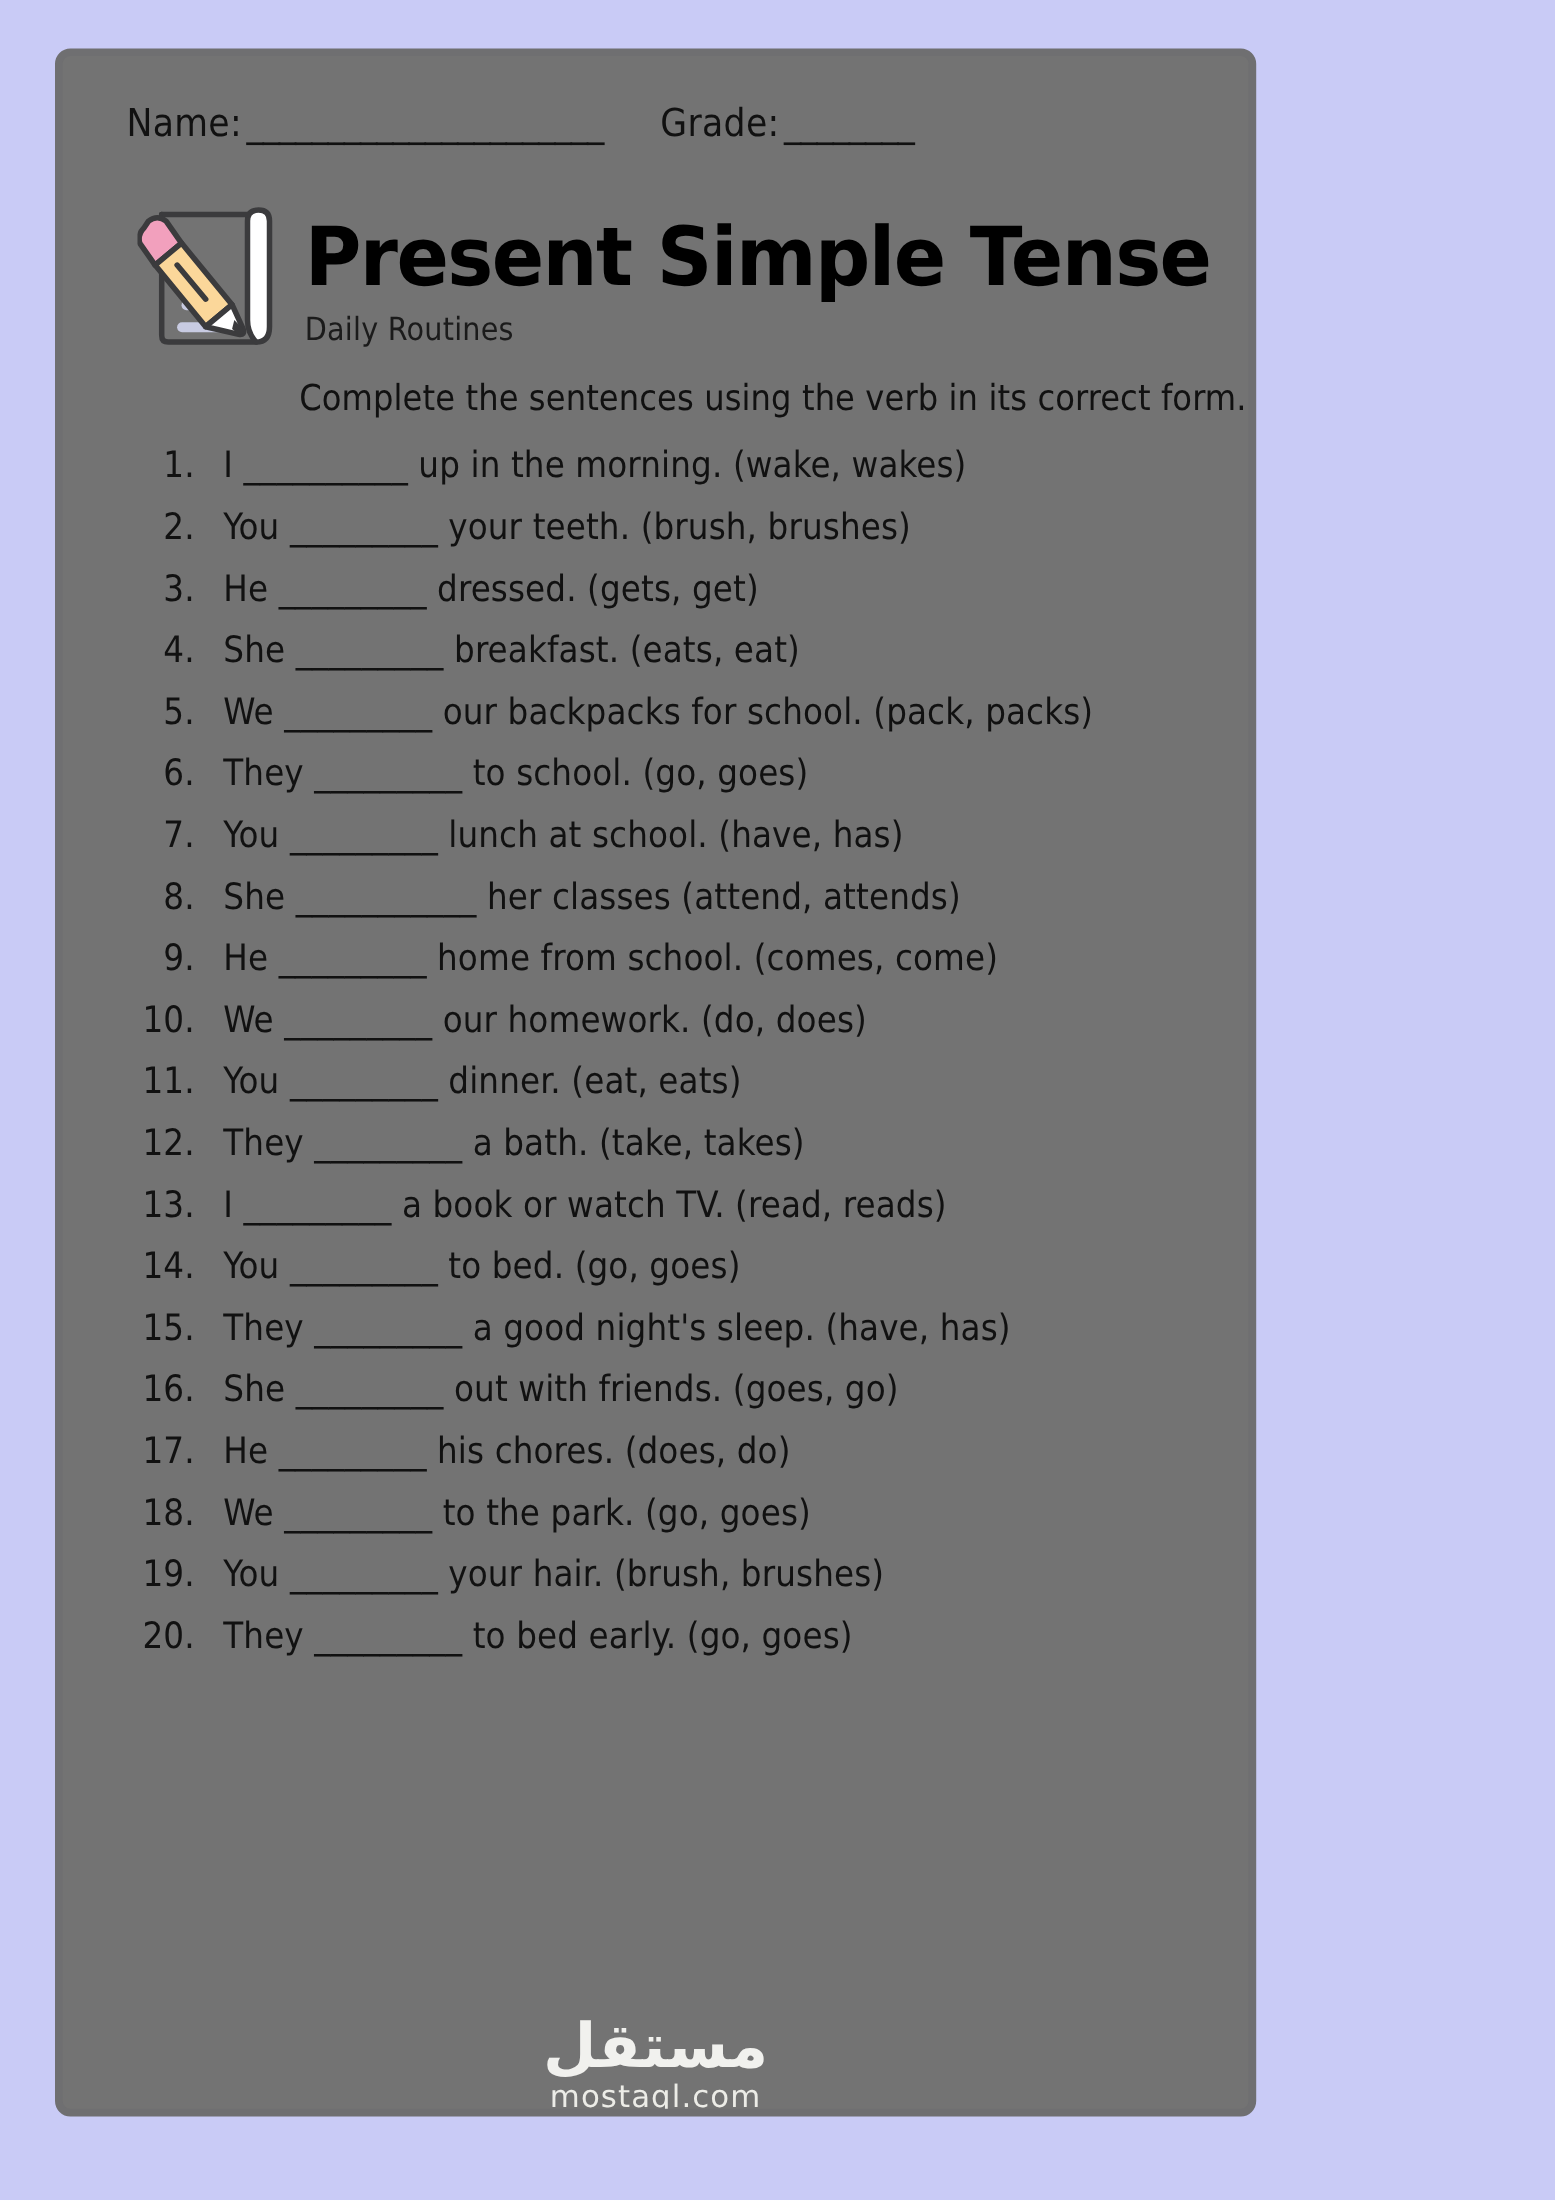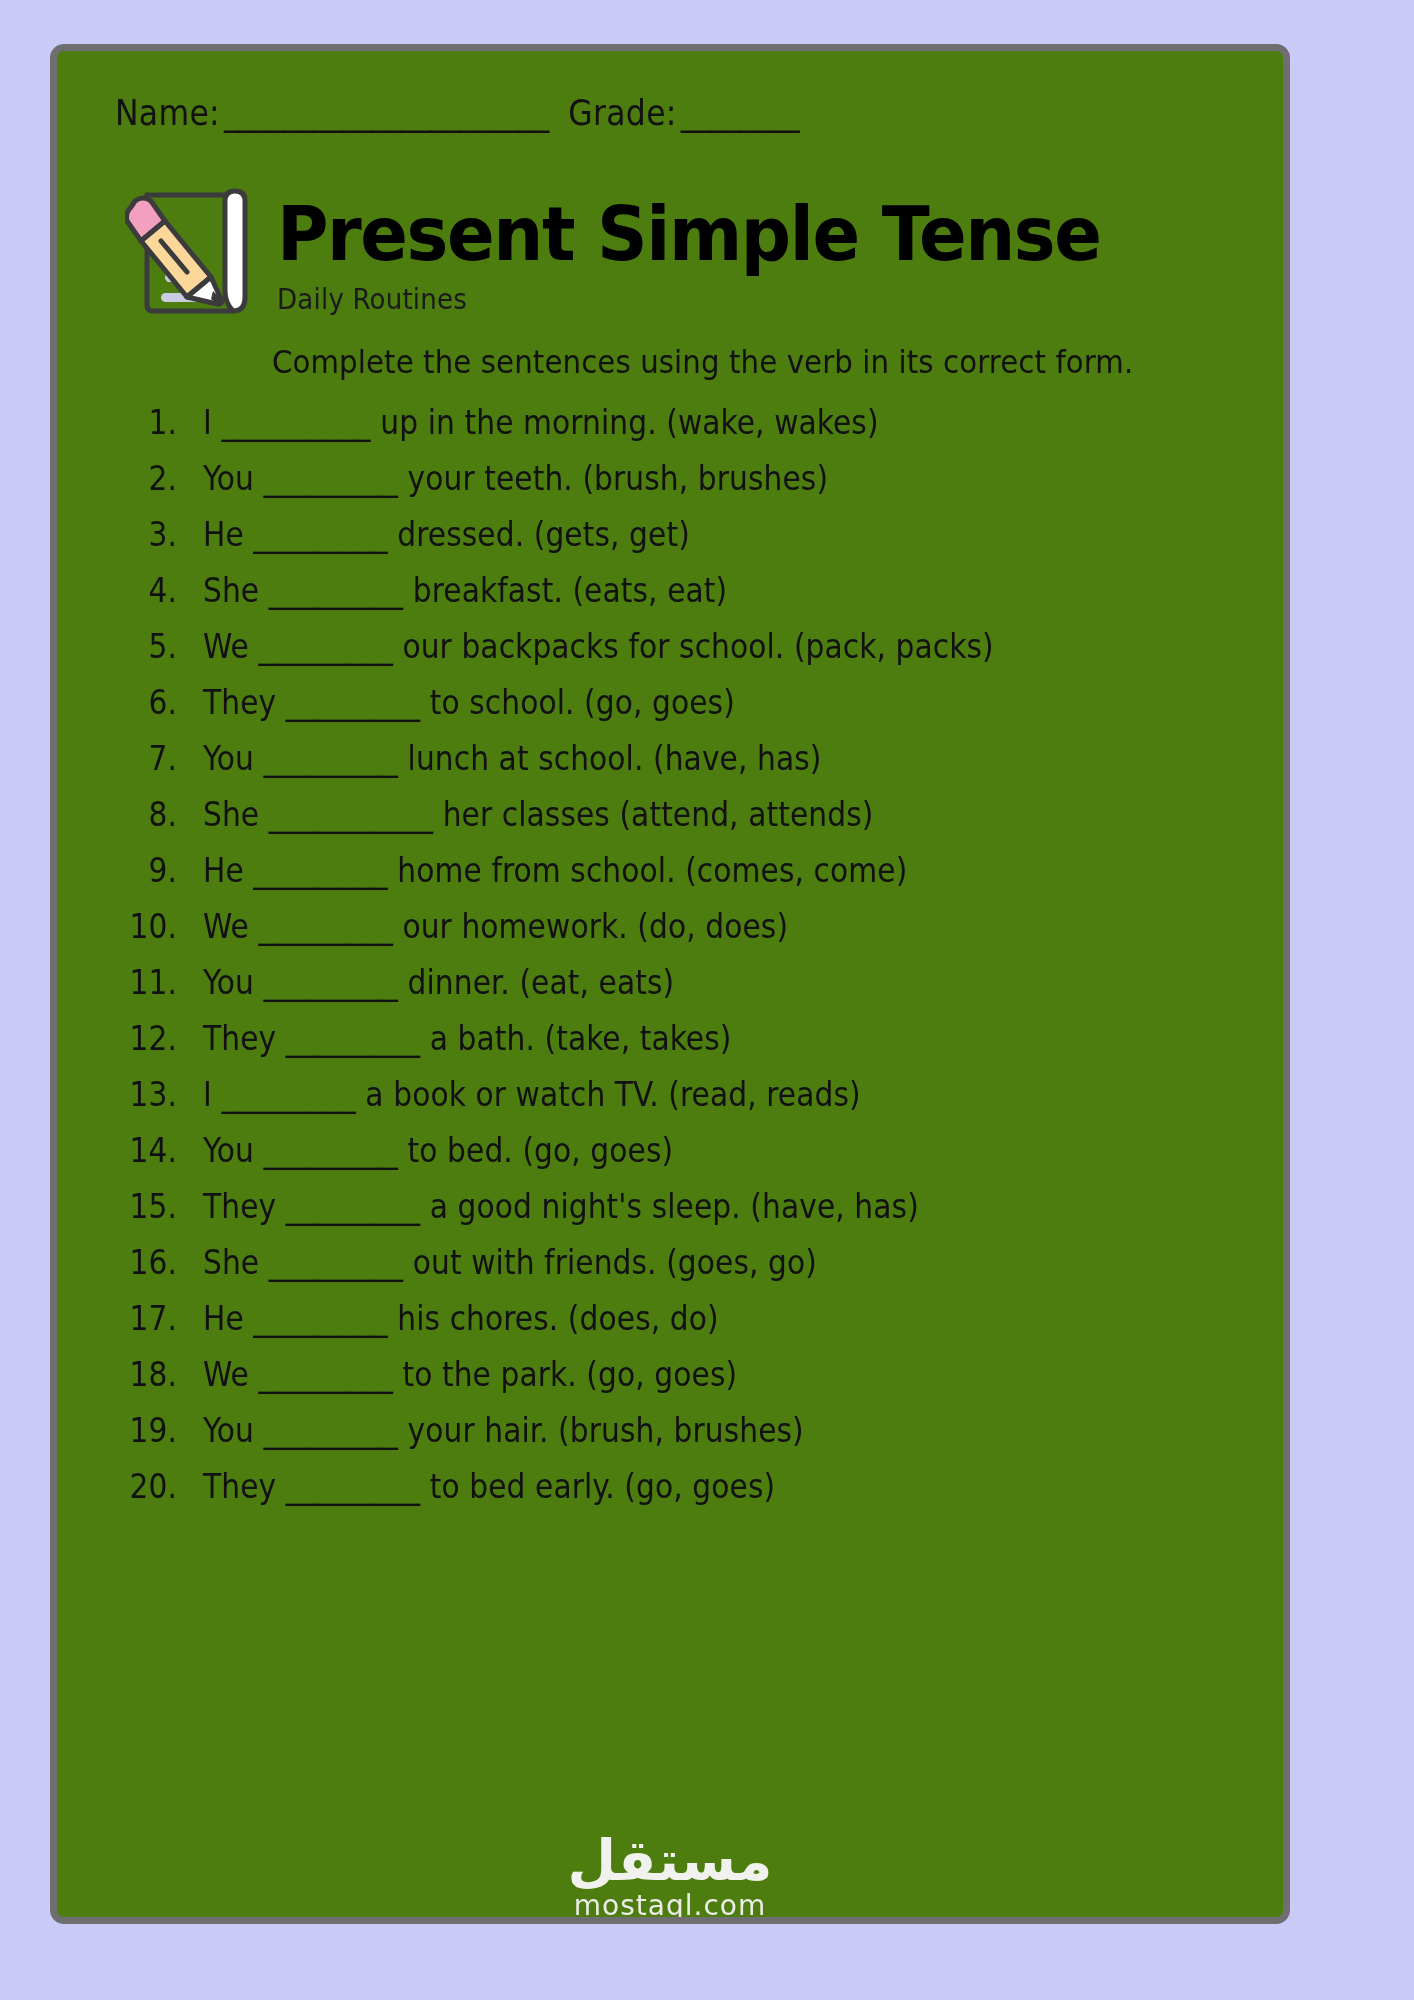--- a/index.html
+++ b/index.html
@@ -14,23 +14,23 @@
     background: #c9cbf6;
     font-family: "DejaVu Sans Condensed", "Liberation Sans Narrow", "Liberation Sans", sans-serif;
     position: relative;
   }
 
   
   #worksheet-page {
     position: absolute;
     left: 50px;
     top: 44px;
-    width: 1240px;
+    width: 1092px;
     height: 1880px;
-    background: #4d7c0f;
+    background: #737373;
     border: 7px solid #6f6f71;
     border-radius: 14px;
     overflow: hidden;
   }
 
   
   #student-info-row {
     position: absolute;
     left: 58px;
     top: 42px;
@@ -40,21 +40,21 @@
     font-size: 35px;
     color: #111;
     letter-spacing: 0.3px;
   }
   .field-rule {
     white-space: pre;
     letter-spacing: -1px;
     margin-left: 4px;
   }
   #grade-field-group {
-    margin-left: 20px;
+    margin-left: 52px;
     display: flex;
     align-items: flex-end;
   }
 
   
   #title-block {
     position: absolute;
     left: 58px;
     top: 108px;
     width: 1110px;

